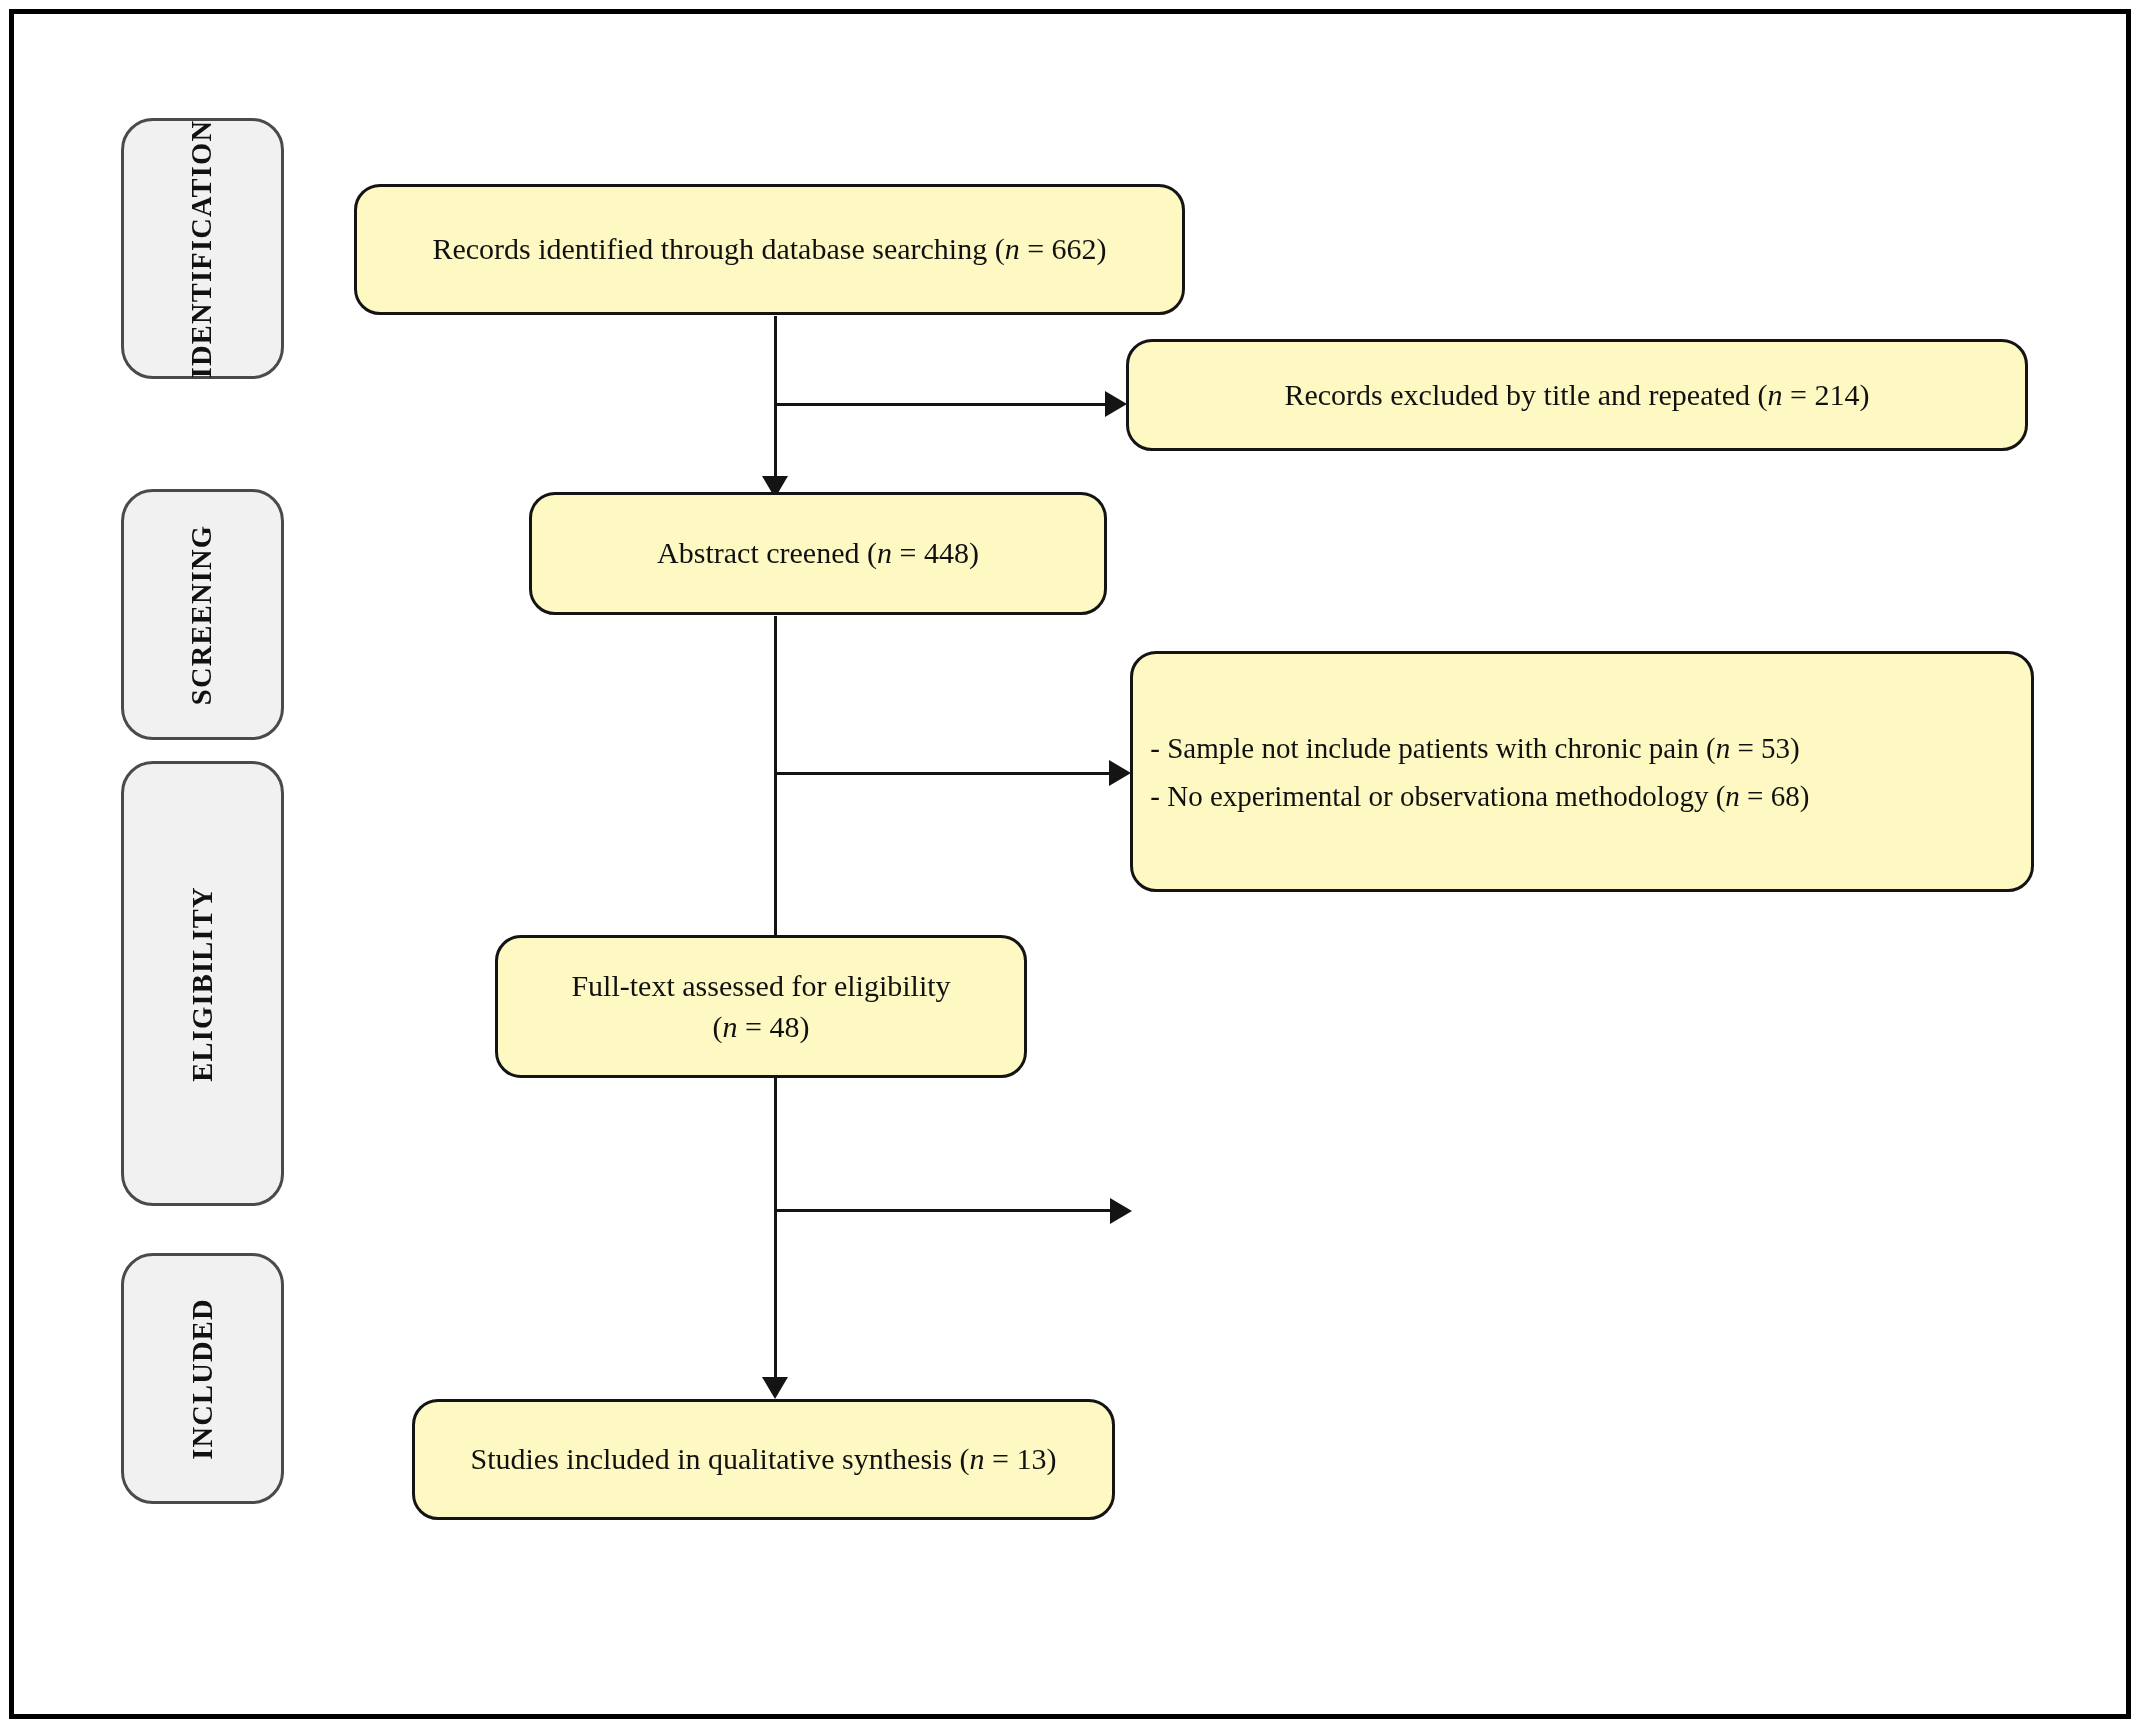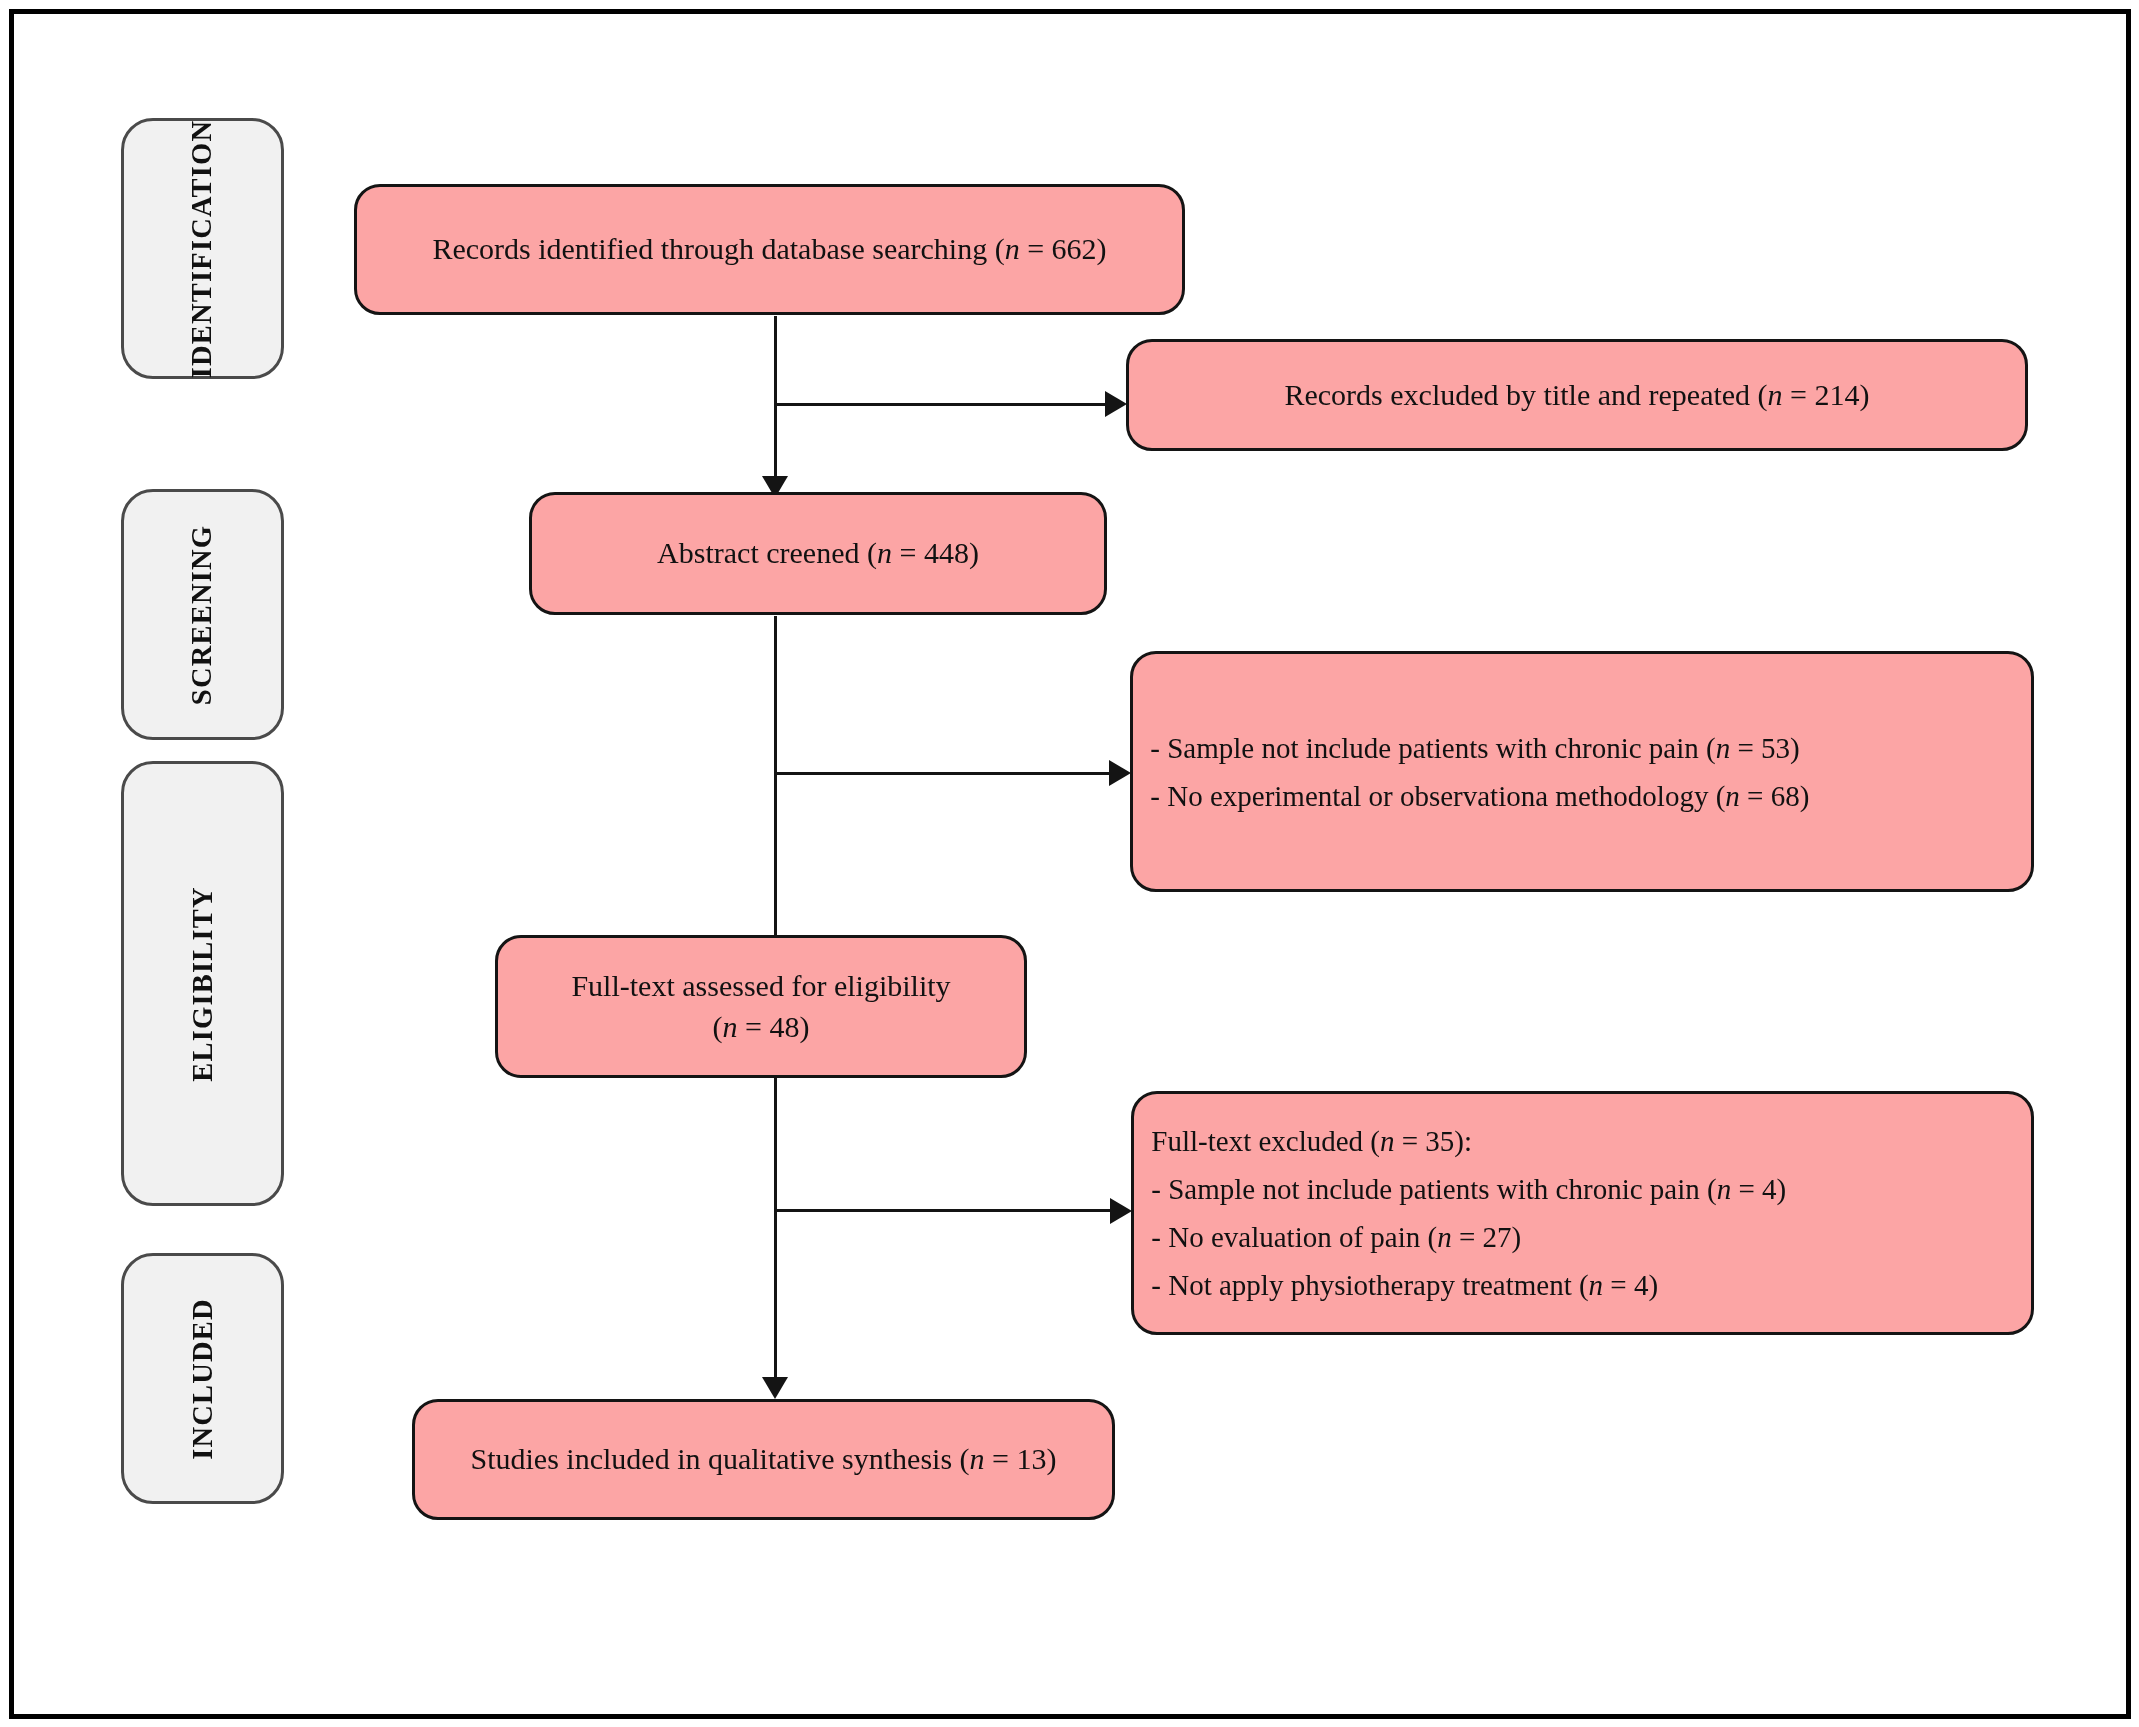--- a/index.html
+++ b/index.html
@@ -31,21 +31,21 @@
     font-size:28.5px;
     letter-spacing:1.2px;
   }
   .stage.identification{top:118px;height:261px;}
   .stage.screening{top:489px;height:251px;}
   .stage.eligibility{top:761px;height:445px;}
   .stage.included{top:1253px;height:251px;}
   
   .fbox{
     position:absolute;
-    background:#fca5a5;
+    background:#fef9c3;
     border:3.1px solid #141414;
     border-radius:26px;
     box-sizing:border-box;
     display:flex;flex-direction:column;justify-content:center;
     font-size:30px;
     line-height:1.35;
   }
   .fbox.center{align-items:center;text-align:center;padding:6.2px 25px;}
   .fbox.list{align-items:flex-start;text-align:left;padding:6.2px 12.4px 6.2px 17.3px;font-size:29px;}
   .fbox.list div{line-height:48px;white-space:nowrap;}
@@ -133,25 +133,19 @@
   <div class="fbox list box-abstract-excluded">
     <div>- Sample not include patients with chronic pain (<i>n</i> = 53)</div>
     <div>- No experimental or observationa methodology (<i>n</i> = 68)</div>
   </div>
 
   <div class="fbox center box-fulltext-assessed">
     <div>Full-text assessed for eligibility</div>
     <div>(<i>n</i> = 48)</div>
   </div>
 
-  <div class="fbox list box-fulltext-excluded">
-    <div>Full-text excluded (<i>n</i> = 35):</div>
-    <div>- Sample not include patients with chronic pain (<i>n</i> = 4)</div>
-    <div>- No evaluation of pain (<i>n</i> = 27)</div>
-    <div>- Not apply physiotherapy treatment (<i>n</i> = 4)</div>
-  </div>
 
   <div class="fbox center box-studies-included">
     <div>Studies included in qualitative synthesis (<i>n</i> = 13)</div>
   </div>
 
 </div>
 
 
 </body></html>

